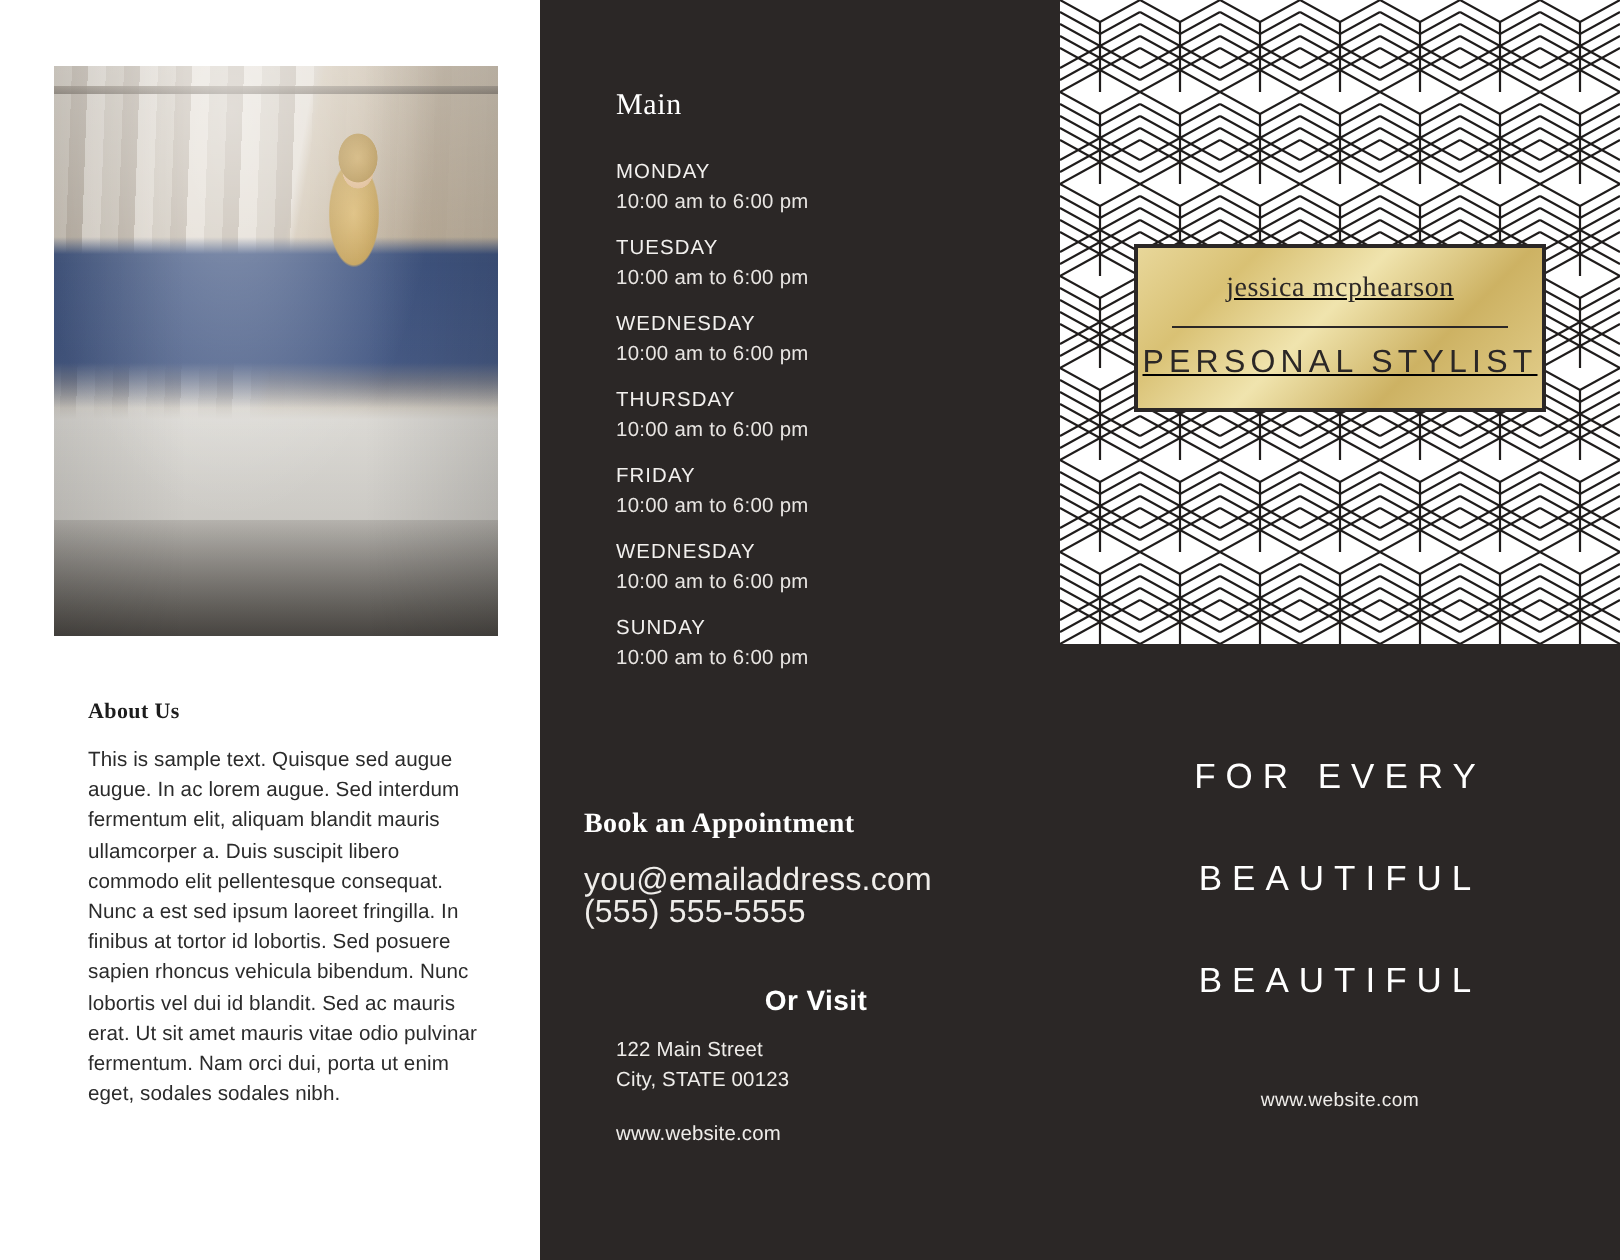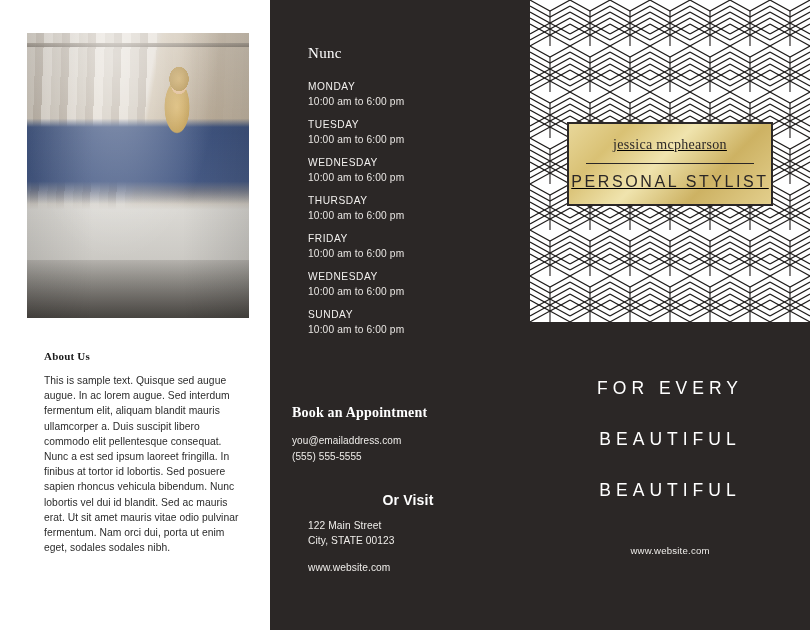--- a/index.html
+++ b/index.html
@@ -148,21 +148,21 @@
     width: 200px;
     color: #ffffff;
   }
   .appointment-title {
     font-family: "Liberation Serif", serif;
     font-size: 14px;
     margin: 0 0 12px 0;
     letter-spacing: .2px;
   }
   .appointment-line {
-    font-size: 10px;
+    font-size: 16px;
     line-height: 16px;
     color: #efedea;
     letter-spacing: .1px;
   }
   .visit {
     position: absolute;
     left: 38px;
     top: 492px;
     width: 200px;
     color: #ffffff;
@@ -275,21 +275,21 @@
 
     <div class="about">
       <h2 class="about-title">About Us</h2>
       <p class="about-body">This is sample text. Quisque sed augue augue. In ac lorem augue. Sed interdum fermentum elit, aliquam blandit mauris ullamcorper a. Duis suscipit libero commodo elit pellentesque consequat. Nunc a est sed ipsum laoreet fringilla. In finibus at tortor id lobortis. Sed posuere sapien rhoncus vehicula bibendum. Nunc lobortis vel dui id blandit. Sed ac mauris erat. Ut sit amet mauris vitae odio pulvinar fermentum. Nam orci dui, porta ut enim eget, sodales sodales nibh.</p>
     </div>
   </div>
 
   <div class="panel-dark">
 
     <div class="hours">
-      <h2 class="hours-title">Nunc</h2>
+      <h2 class="hours-title">Main</h2>
 
       <div class="hours-row">
         <div class="hours-day">MONDAY</div>
         <div class="hours-time">10:00 am to 6:00 pm</div>
       </div>
       <div class="hours-row">
         <div class="hours-day">TUESDAY</div>
         <div class="hours-time">10:00 am to 6:00 pm</div>
       </div>
       <div class="hours-row">

